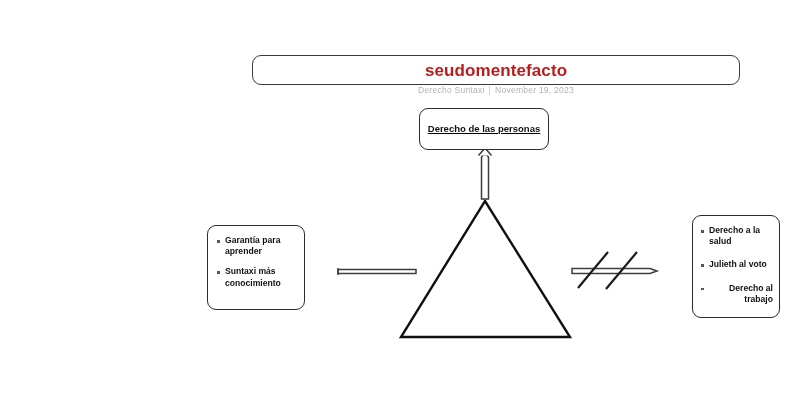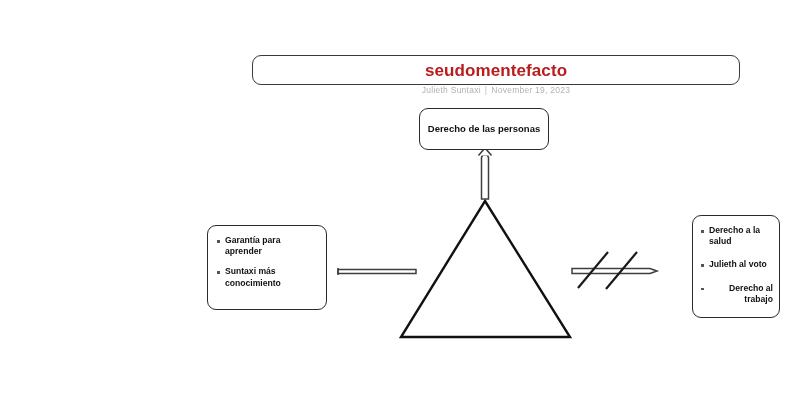--- a/index.html
+++ b/index.html
@@ -63,20 +63,21 @@
     position: absolute;
     box-sizing: border-box;
     border: 1.7px solid #2b2b2b;
     border-radius: 9px;
     background: #ffffff;
   }
   .node.centered {
     display: flex;
     align-items: center;
     justify-content: center;
+    text-decoration: underline;
   }
   .node-label {
     font-size: 9.5px;
     font-weight: bold;
     color: #111111;
     text-align: center;
     line-height: 1.25;
   }
 
   
@@ -90,21 +91,21 @@
   #node-bottom {
     left: 400px;
     top: 338px;
     width: 170px;
     height: 40px;
   }
   
   #node-left {
     left: 207px;
     top: 225px;
-    width: 120px;
+    width: 98px;
     height: 85px;
     padding: 9px 8px 9px 6px;
   }
   
   #node-right {
     left: 692px;
     top: 215px;
     width: 88px;
     height: 103px;
     padding: 9px 6px 1px 5px;
@@ -170,21 +171,21 @@
 </head>
 <body>
 
 <div id="canvas">
 
   <div class="title-bar">
     <span class="title-text">seudomentefacto</span>
   </div>
 
   <div class="subtitle">
-    <span>Julieth Suntaxi</span><span class="sep">|</span><span>November 19, 2023</span>
+    <span>Derecho Suntaxi</span><span class="sep">|</span><span>November 19, 2023</span>
   </div>
 
   <svg id="connectors" viewBox="0 0 800 400">
 
     <polygon class="shape-stroke" points="485,201 570,337 401,337"></polygon>
 
     <g>
       <path class="conn-outline" d="M481.5,199 L481.5,157.5
                A3.6,3.6 0 0 1 488.5,157.5
                L488.5,199 Z"></path>

